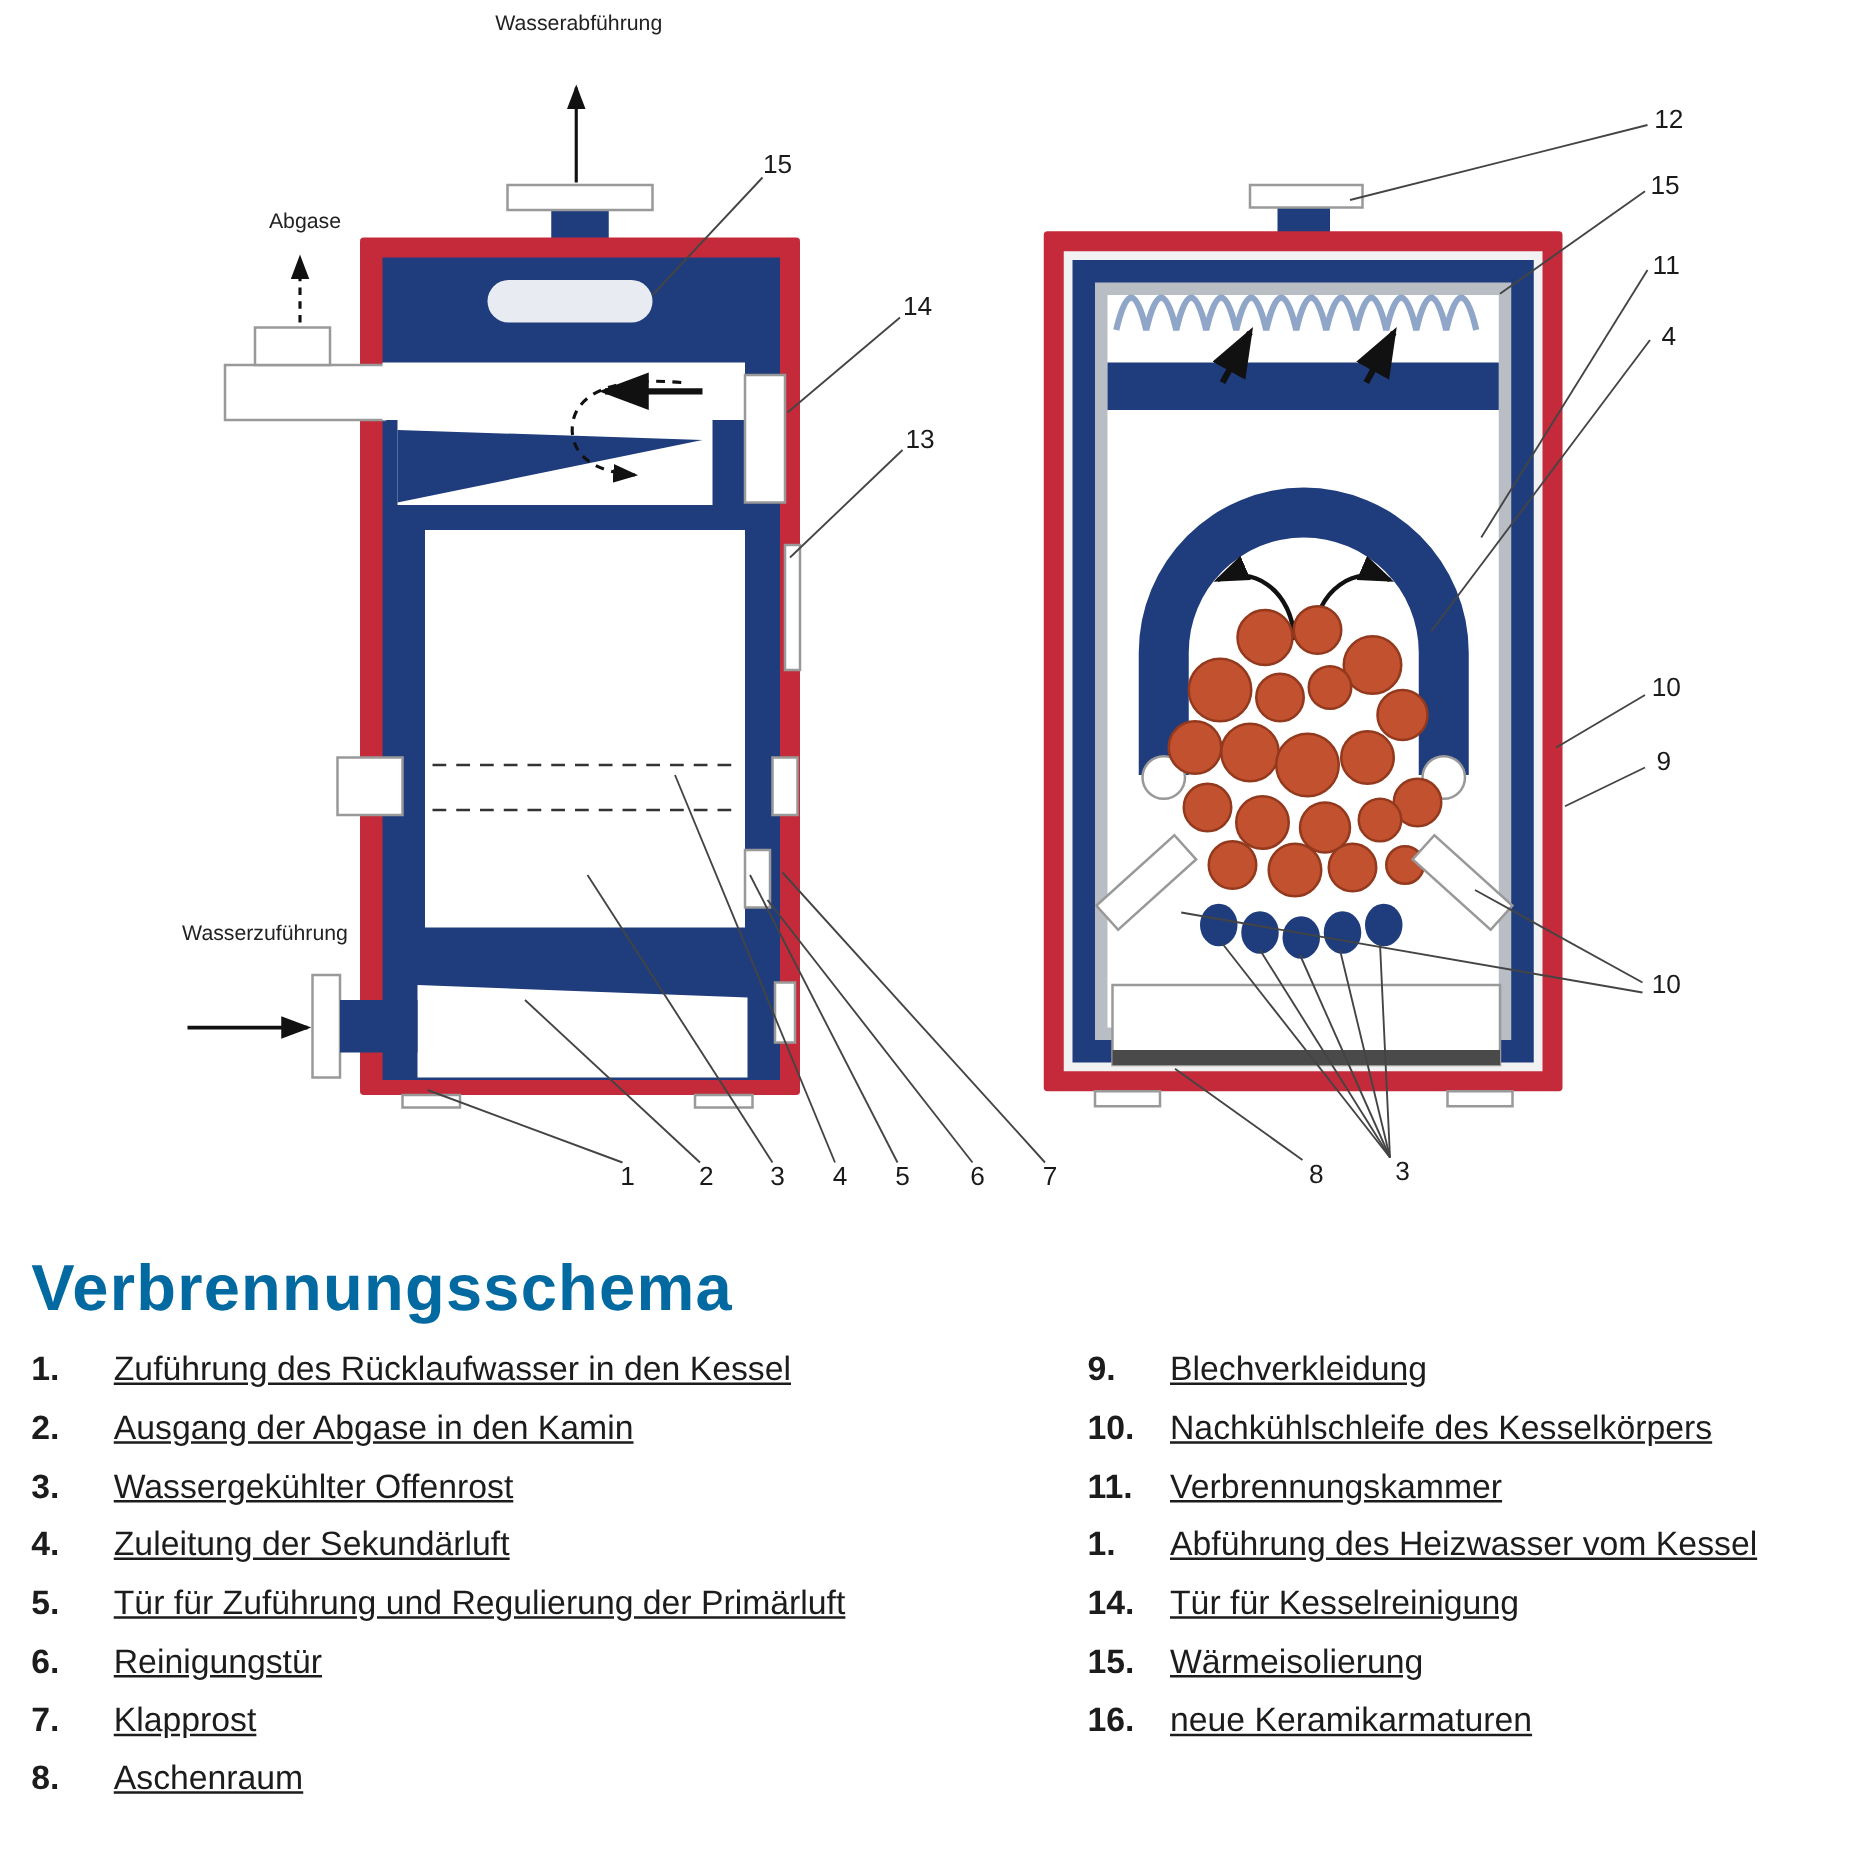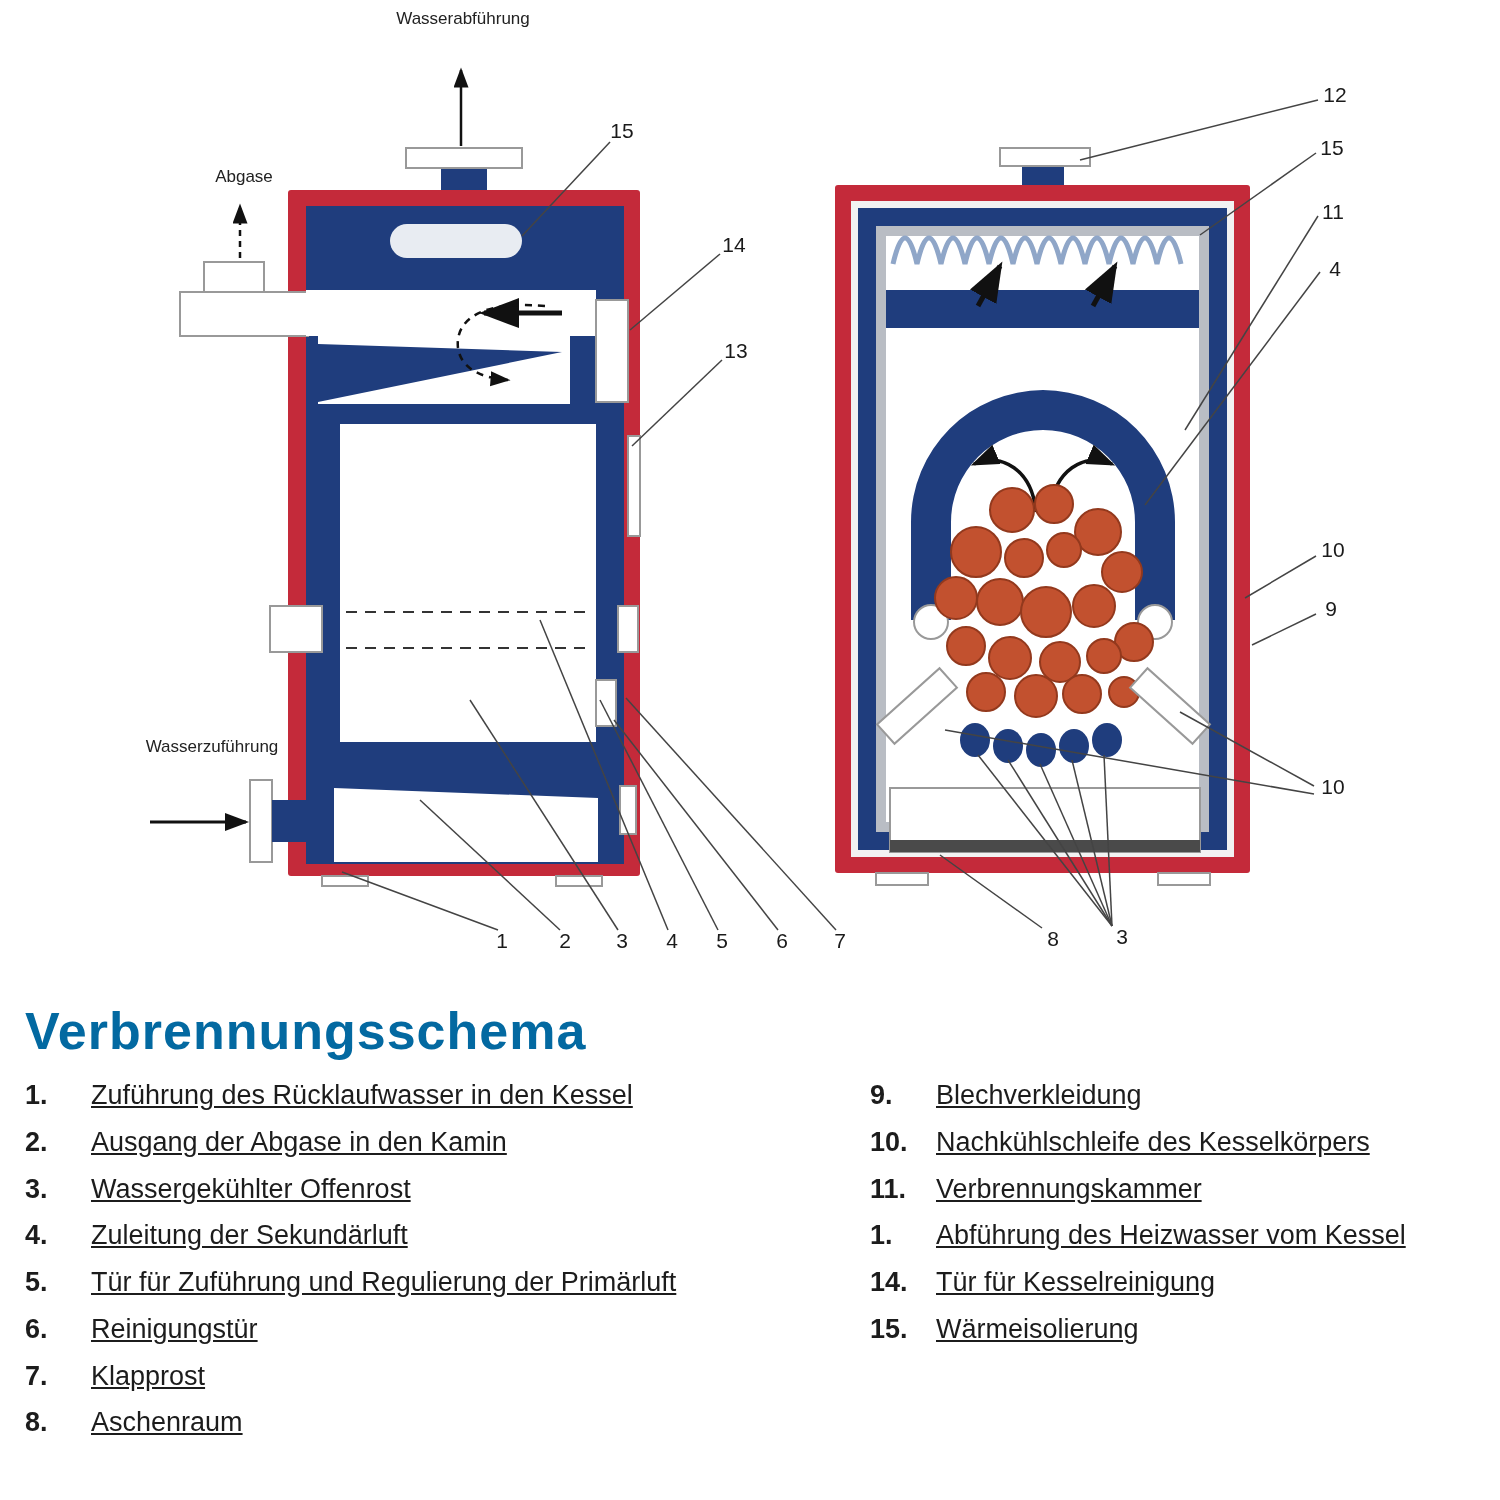--- a/index.html
+++ b/index.html
@@ -259,14 +259,18 @@
         <span class="txt">Abführung des Heizwasser vom Kessel</span>
       </div>
     <div class="lrow">
         <span class="num">14.</span>
         <span class="txt">Tür für Kesselreinigung</span>
       </div>
     <div class="lrow">
         <span class="num">15.</span>
         <span class="txt">Wärmeisolierung</span>
       </div>
+    <div class="lrow">
+        <span class="num">16.</span>
+        <span class="txt">neue Keramikarmaturen</span>
+      </div>
   </div>
 </div>
 
 </body></html>

